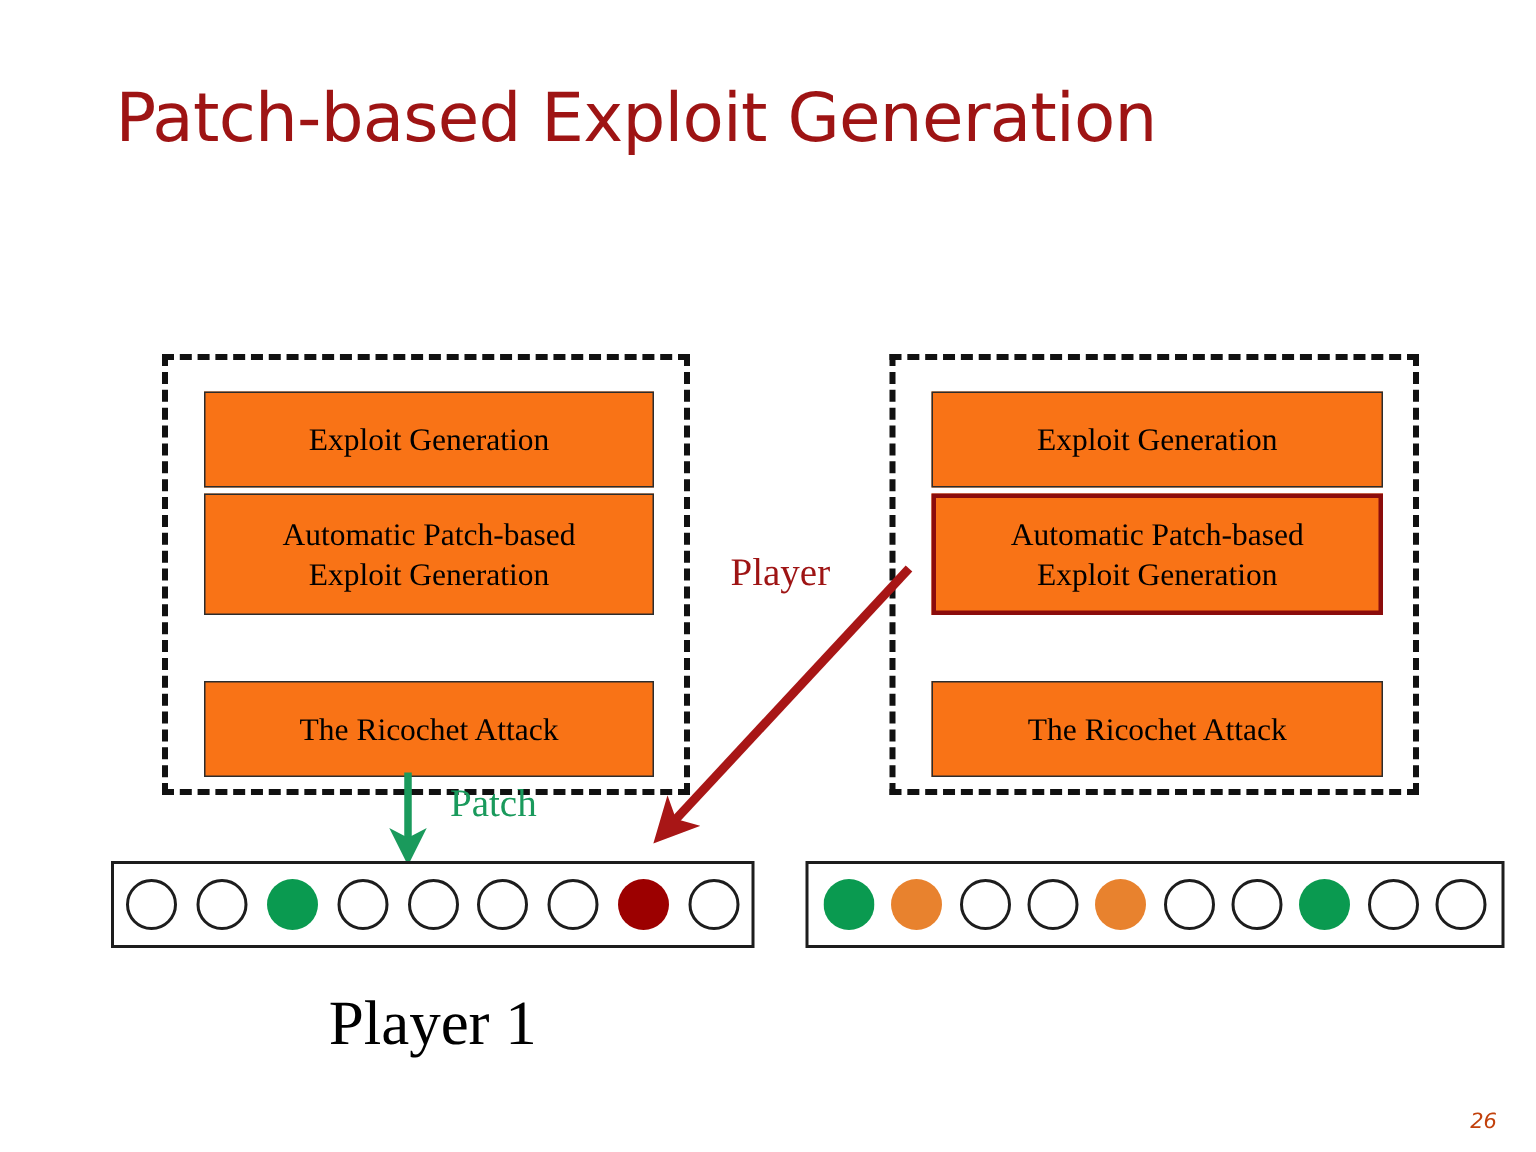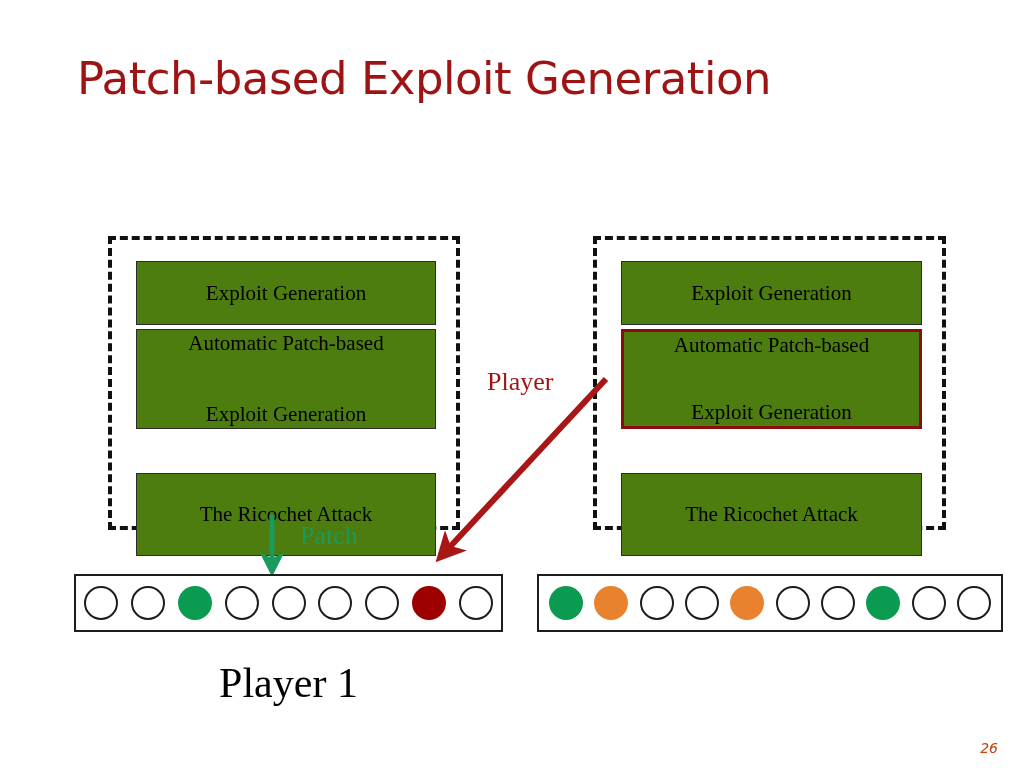--- a/index.html
+++ b/index.html
@@ -48,34 +48,34 @@
   .group-inner {
     position: absolute;
     left: 24px;
     top: 21px;
     right: 20px;
   }
 
   .stack-box {
     box-sizing: border-box;
     border: 1.6px solid #2c2c2c;
-    background: #4d7c0f;
+    background: #f97316;
     text-align: center;
     color: #000000;
     font-size: 21px;
     line-height: 1.28;
     display: flex;
     align-items: center;
     justify-content: center;
     flex-direction: column;
     margin-bottom: 4px;
   }
   .box-h1 { height: 64px; }
-  .box-h2 { height: 100px; justify-content: space-between; }
-  .box-h3 { height: 83px; margin-top: 44px; }
+  .box-h2 { height: 81px; }
+  .box-h3 { height: 64px; margin-top: 44px; }
   .stack-box span { display: block; }
 
   .stack-box.highlight {
     border: 3.5px solid #8b0c0c;
   }
 
   
   .attack-label {
     position: absolute;
     left: 487px;

